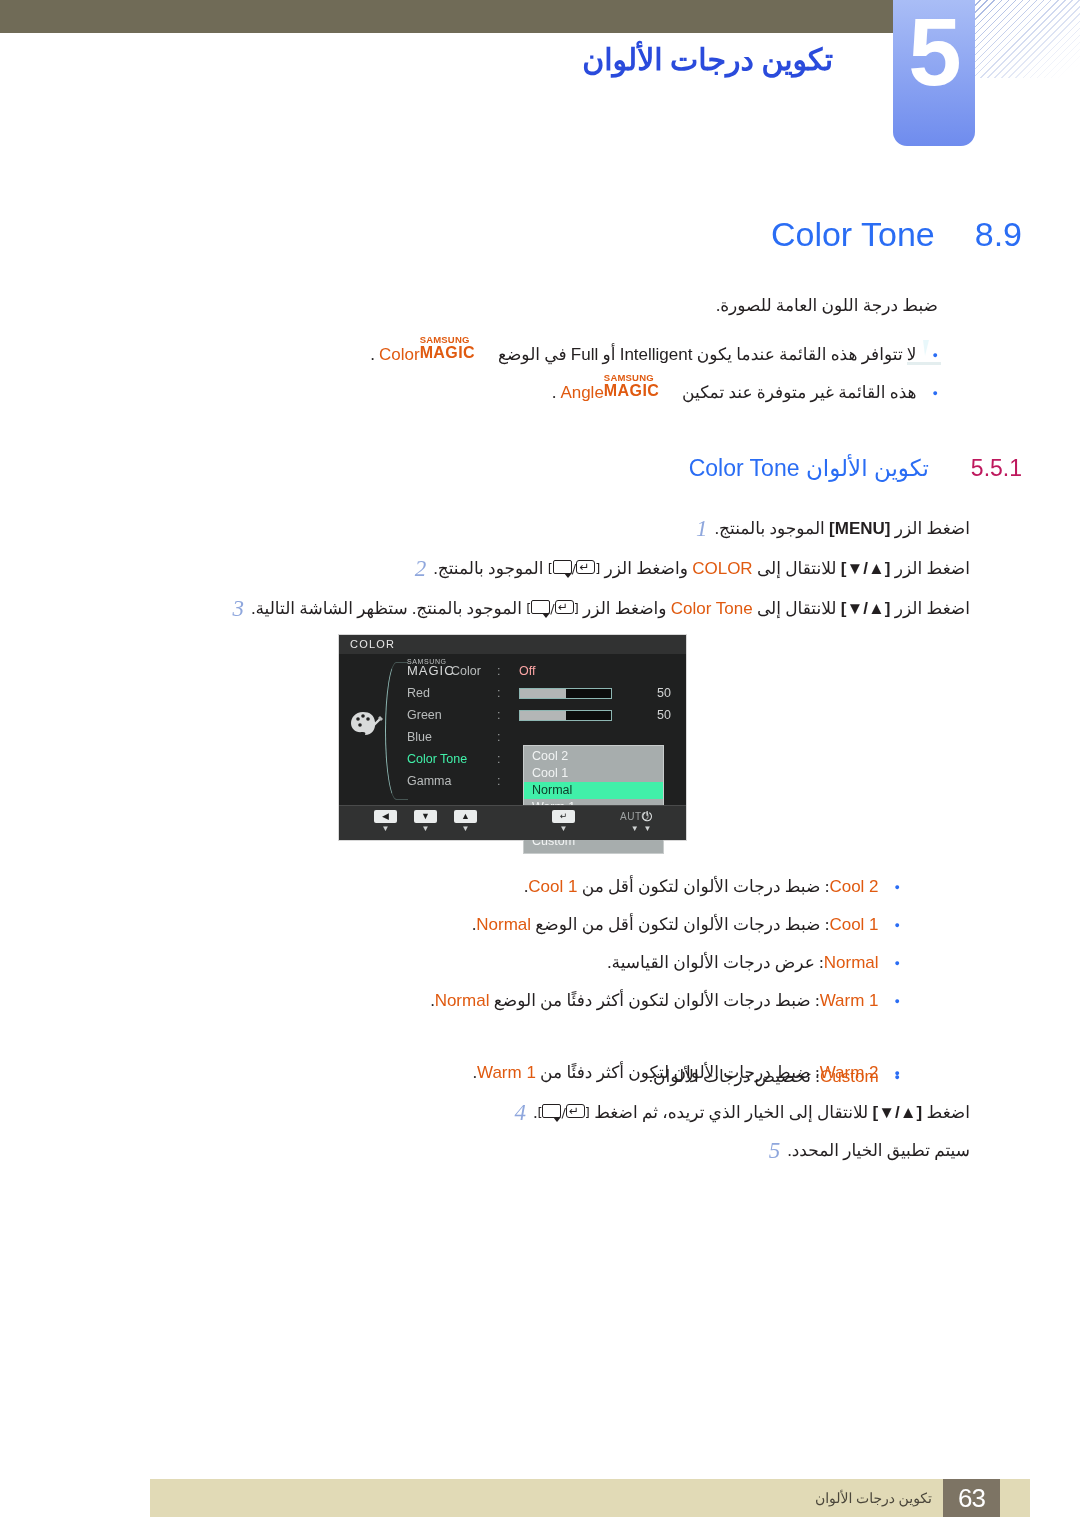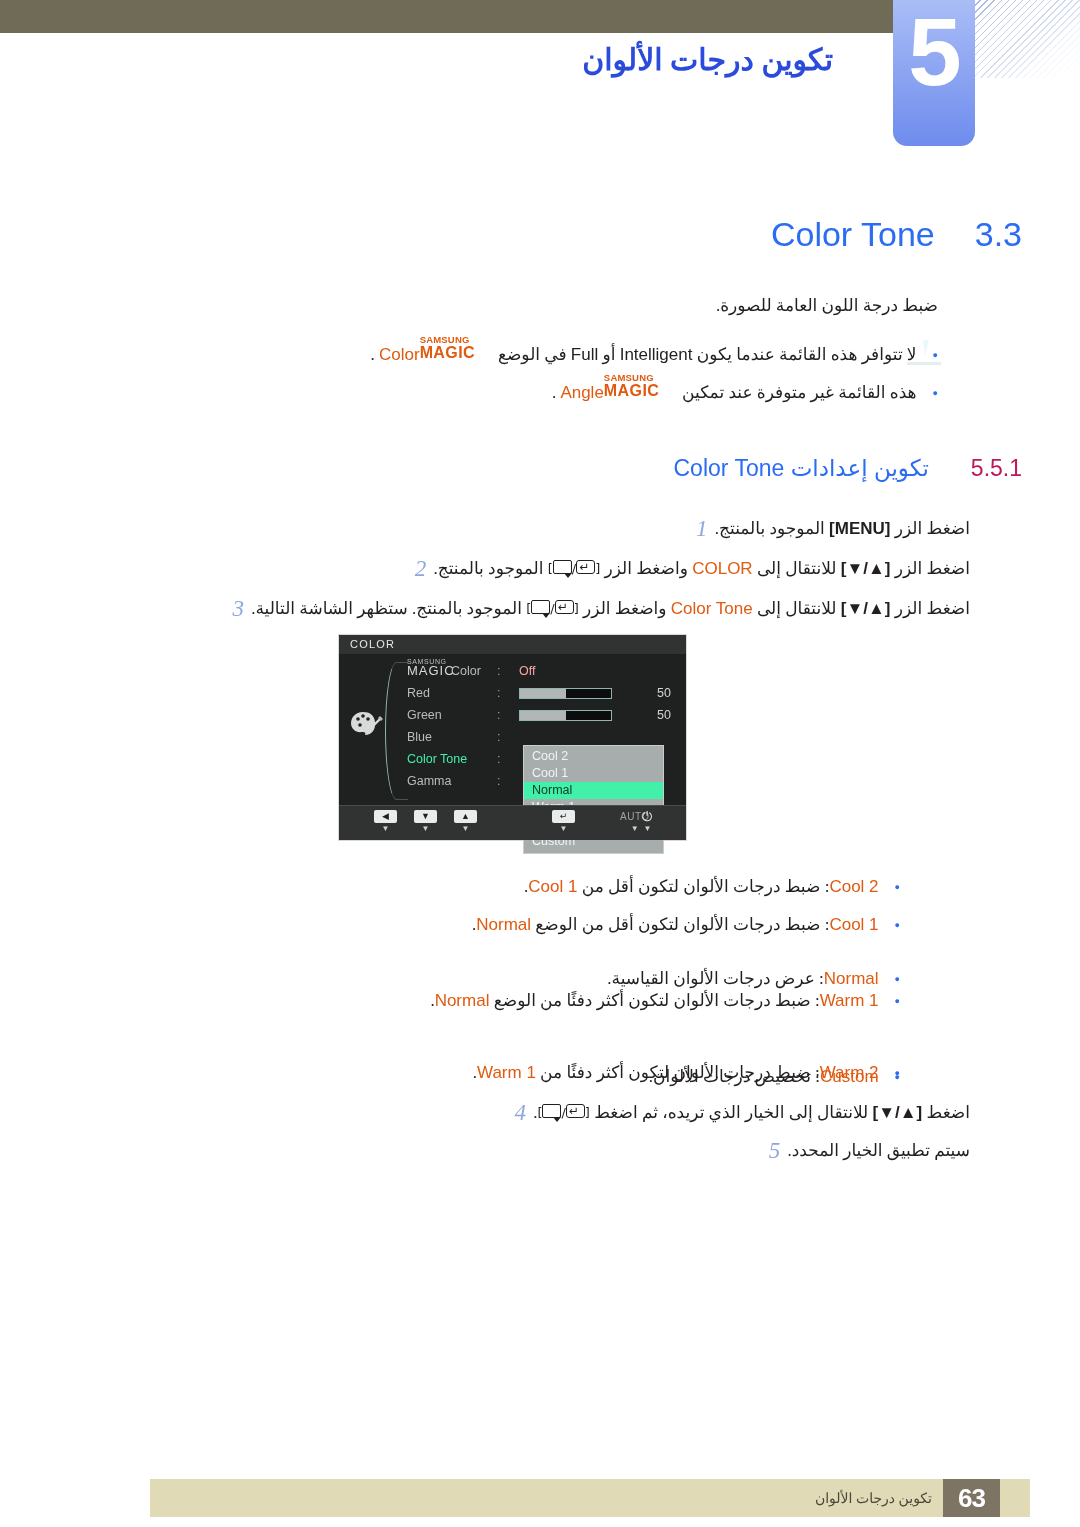--- a/index.html
+++ b/index.html
@@ -189,21 +189,21 @@
 
   
   .footer-bar{
     position:absolute;left:150px;bottom:10px;width:880px;height:38px;
     background:#e1dab6;
   }
   .footer-pagebox{
     position:absolute;right:80px;bottom:10px;width:57px;height:38px;
     background:#7d7464;display:flex;align-items:center;justify-content:center;
   }
-  .footer-page{color:#ffffff;font-size:26px;font-weight:700;letter-spacing:-1px;}
+  .footer-page{color:#ffffff;font-size:26px;font-weight:400;letter-spacing:-1px;}
   .footer-text{
     position:absolute;right:148px;bottom:10px;height:38px;
     display:flex;align-items:center;
     font-family:"Liberation Serif","DejaVu Serif",serif;
     font-size:14px;color:#4a463a;direction:rtl;white-space:nowrap;
   }
 </style>
 </head>
 <body>
 
@@ -211,21 +211,21 @@
 <div class="hatch"></div>
 <div class="chapter-tab">
   <span class="chapter-num">5</span>
 </div>
 <div class="chapter-title">تكوين درجات الألوان</div>
 
 <div class="content">
 
   <div class="sec-head">
     <span class="sec-name">Color Tone</span>
-    <span class="sec-num">3.3</span>
+    <span class="sec-num">8.9</span>
   </div>
 
   <div class="intro">ضبط درجة اللون العامة للصورة.</div>
 
   <div class="faint-deco">
     <svg width="50" height="40" viewBox="0 0 50 40">
       <path d="M18 4 L24 4 L20 20 Z" fill="#9fe3ef"></path>
       <rect x="2" y="26" width="34" height="3" fill="#8ab3b8"></rect>
     </svg>
   </div>
@@ -252,21 +252,21 @@
       <span>هذه القائمة غير متوفرة عند تمكين</span>
       <span class="smagic">
         <span class="s1">SAMSUNG</span>
         <span class="s2">MAGIC</span>
       </span><span class="en">Angle</span>
       <span>.</span>
     </span>
   </div>
 
   <div class="sub-head">
-    <span class="sub-name"><span>تكوين إعدادات</span> <span>Color Tone</span></span>
+    <span class="sub-name"><span>تكوين الألوان</span> <span>Color Tone</span></span>
     <span class="sub-num">5.5.1</span>
   </div>
 
   <div class="step" style="right:110px;top:518px;">
     <span class="step-txt">
       <span>اضغط الزر</span>
       <span class="en-b" style="font-weight:700">[MENU]</span>
       <span>الموجود بالمنتج.</span>
     </span>
     <span class="step-num">1</span>
@@ -410,21 +410,21 @@
   </div>
 
   <div class="bullet-row" style="right:180px;top:910px;">
     <span class="bdot"></span>
     <span>
       <span class="en">Cool 1</span><span>: ضبط درجات الألوان لتكون أقل من الوضع</span>
       <span class="en">Normal</span><span>.</span>
     </span>
   </div>
 
-  <div class="bullet-row" style="right:180px;top:948px;margin-top:16px;">
+  <div class="bullet-row" style="right:180px;top:948px;">
     <span class="bdot"></span>
     <span>
       <span class="en">Normal</span><span>: عرض درجات الألوان القياسية.</span>
     </span>
   </div>
 
   <div class="bullet-row" style="right:180px;top:986px;">
     <span class="bdot"></span>
     <span>
       <span class="en">Warm 1</span><span>: ضبط درجات الألوان لتكون أكثر دفئًا من الوضع</span>

